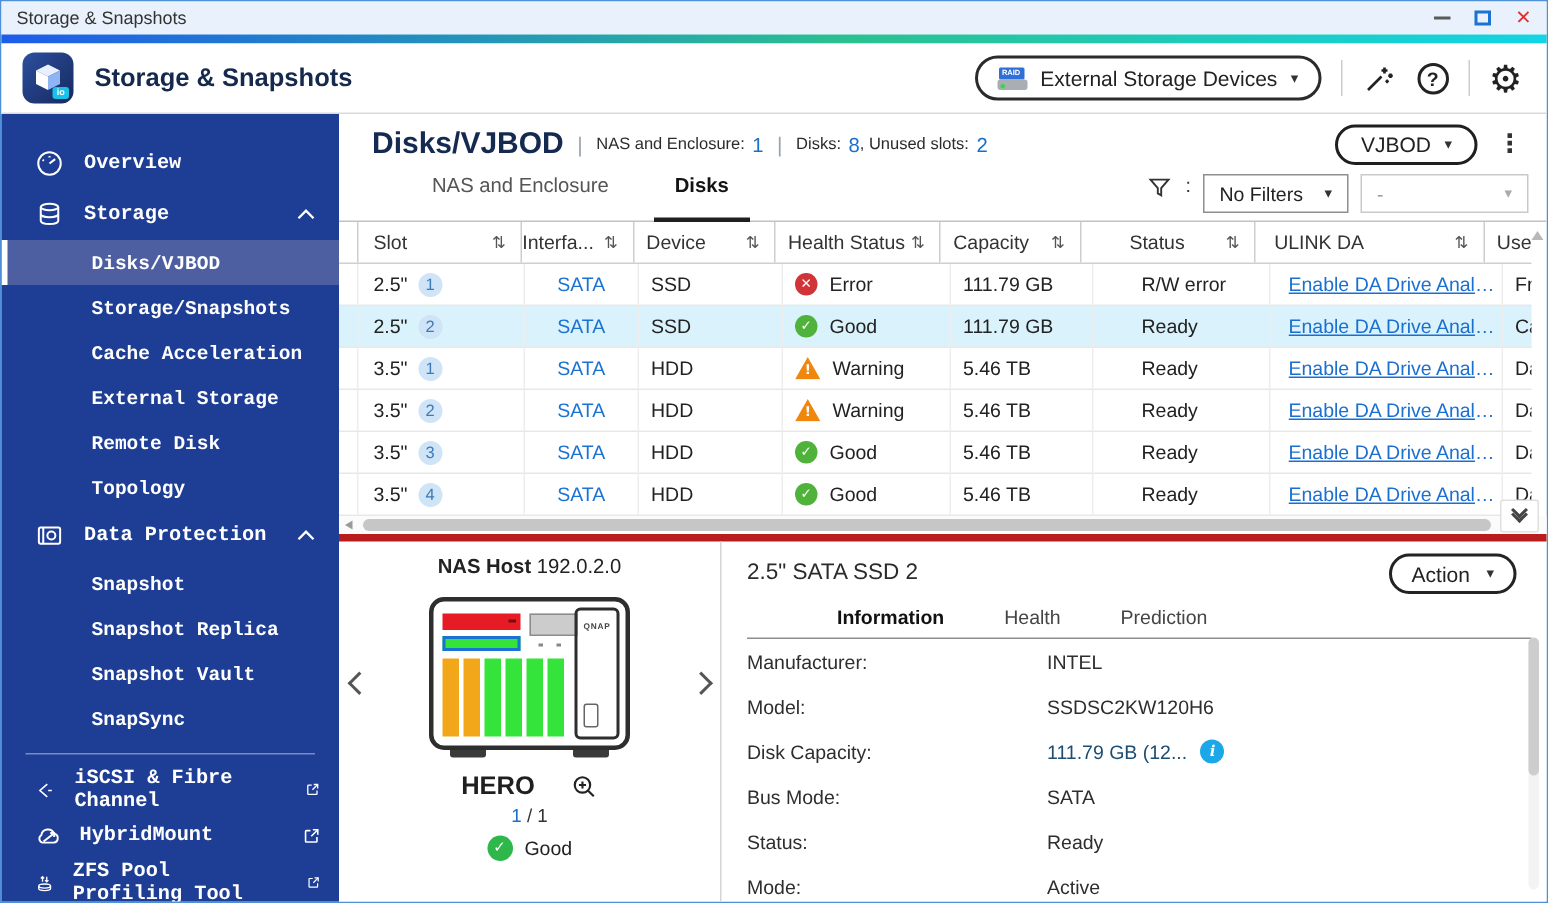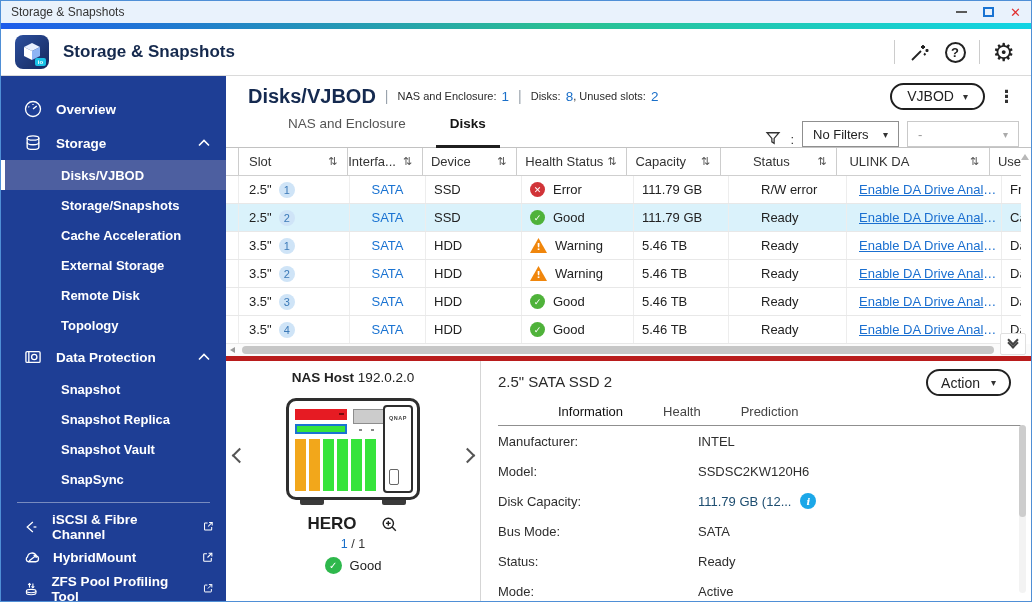--- a/index.html
+++ b/index.html
@@ -36,21 +36,21 @@
   .vsep { width:1px; height:24px; background:#ccc; }
   .round-help { width:21px; height:21px; border:2px solid #222; border-radius:50%; display:flex; align-items:center; justify-content:center; font-size:13px; font-weight:bold; color:#222; }
   .round-help::before { content:"?"; }
   .gear-glyph { font-family:"DejaVu Sans",sans-serif; font-size:25px; color:#222; line-height:1; }
   .gear-glyph::before { content:"⚙"; }
 
   
   .main { flex:1; display:flex; min-height:0; }
 
   
-  .sidebar { width:225px; flex:none; background:#1e3e95; color:#fff; padding-top:16px; overflow:hidden; }
+  .sidebar { width:225px; flex:none; background:#1e3e95; color:#fff; padding-top:16px; overflow:hidden;font-family:Liberation Mono, monospace; }
   .side-item { height:34px; display:flex; align-items:center; padding-left:22px; gap:13px; font-size:13.5px; font-weight:bold; }
   .side-item svg { flex:none; }
   .side-chevron { margin-left:auto; margin-right:16px; }
   .side-child { height:30px; display:flex; align-items:center; padding-left:60px; font-size:13px; font-weight:bold; color:#fff; }
   .side-child.selected { background:#4d5fa0; border-left:4px solid #fff; padding-left:56px; }
   .side-divider { height:1px; background:rgba(255,255,255,.4); margin:8px 16px; }
   .side-link { height:31px; display:flex; align-items:center; padding-left:22px; gap:12px; font-size:13.5px; font-weight:bold; }
   .ext-ico { margin-left:auto; margin-right:12px; }
   .side-link.tight .ext-ico { margin-left:4px; }
 
@@ -65,21 +65,21 @@
   .sum-part { display:flex; align-items:center; }
   .hdr-right { margin-left:auto; display:flex; align-items:center; gap:9px; margin-right:12px; }
   .vjbod-btn { display:flex; align-items:center; gap:9px; border:2px solid #1f1f1f; border-radius:15px; height:27px; padding:0 15px; font-size:14px; color:#222; background:#fff; }
   .kebab { font-family:"DejaVu Sans",sans-serif; font-size:17px; color:#333; font-weight:bold; padding:0 4px; }
   .kebab::before { content:"⋮"; }
 
   .tab-row { height:32px; flex:none; border-bottom:1px solid #c2c2c2; display:flex; align-items:stretch; padding-left:40px; position:relative; }
   .tab { display:flex; align-items:flex-start; padding:0 22px; font-size:13.5px; color:#555; position:relative; }
   .tab.active { color:#141414; font-weight:bold; }
   .tab.active::after { content:""; position:absolute; left:8px; right:8px; bottom:-1px; height:3px; background:#1f1f1f; }
-  .tab-right { margin-left:auto; display:flex; align-items:flex-end; gap:8px; margin-right:12px; }
+  .tab-right { margin-left:auto; display:flex; align-items:flex-start; gap:8px; margin-right:12px; }
   .colon { color:#333; font-size:13px; }
   .colon::before { content:":"; }
   .select-box { height:26px; border:1px solid #8f8f8f; display:flex; align-items:center; padding:0 10px; font-size:13px; color:#222; background:#fff; }
   .select-box .caret { margin-left:auto; }
   .select-box.primary { width:97px; }
   .select-box.disabled { width:112px; border-color:#c9c9c9; color:#999; }
   .select-box.disabled .caret { color:#aaa; }
 
   
   .table-wrap { flex:none; position:relative; }
@@ -140,21 +140,21 @@
   .nas-pager { margin-top:3px; font-size:12.5px; color:#333; }
   .nas-pager .cur { color:#1a6fc9; }
   .nas-good { margin-top:6px; display:flex; align-items:center; justify-content:center; gap:8px; font-size:13px; color:#222; }
   .good-badge { width:17px; height:17px; border-radius:50%; background:#2eb84c; color:#fff; display:flex; align-items:center; justify-content:center; font-size:10px; font-weight:bold; font-family:"DejaVu Sans",sans-serif; }
   .good-badge::before { content:"✓"; }
 
   .details { flex:1; position:relative; padding-left:17px; min-width:0; }
   .det-title { margin-top:12px; font-size:15px; color:#2b2b2b; }
   .action-btn { position:absolute; right:20px; top:8px; display:flex; align-items:center; gap:11px; border:2px solid #232323; border-radius:15px; height:27px; padding:0 13px; font-size:14px; color:#222; background:#fff; }
   .det-tabs { margin-top:14px; display:flex; gap:40px; padding-left:60px; font-size:13px; color:#444; border-bottom:1px solid #8f8f8f; padding-bottom:6px; margin-right:10px; }
-  .det-tab.active { color:#111; font-weight:normal;text-align:center; }
+  .det-tab.active { color:#111; font-weight:bold;text-align:center; }
   .det-field { height:30px; display:flex; align-items:center; font-size:13px; color:#2e2e2e; }
   .det-label { width:200px; flex:none; }
   .det-value.navy { color:#1d4d70; }
   .info-ico { width:16px; height:16px; border-radius:50%; background:#1ba7e8; color:#fff; display:inline-flex; align-items:center; justify-content:center; font-size:10px; font-weight:bold; margin-left:9px; font-family:"DejaVu Serif",serif; font-style:italic; }
   .info-ico::before { content:"i"; }
   .det-scroll { position:absolute; right:5px; top:64px; bottom:8px; width:7px; background:#f3f3f3; border-radius:4px; }
   .det-thumb { position:absolute; top:0; left:0; width:7px; height:92px; background:#cdcdcd; border-radius:4px; }
 </style>
 </head>
 <body>
@@ -176,20 +176,29 @@
     <div class="app-logo">
       <svg width="24" height="24" viewBox="0 0 24 24">
         <polygon points="12,3 20,7 12,11 4,7" fill="#e8f0ff"></polygon>
         <polygon points="4,7 12,11 12,20 4,16" fill="#ffffff"></polygon>
         <polygon points="20,7 12,11 12,20 20,16" fill="#8fb4f4"></polygon>
       </svg>
       <span class="logo-badge">io</span>
     </div>
     <span class="app-title">Storage &amp; Snapshots</span>
     <div class="header-right">
+      <div class="pill-btn">
+        <span class="drive-ico">
+          <span class="drive-label">RAID</span>
+            <span class="drive-body"></span>
+            <span class="drive-led"></span>
+        </span>
+        <span class="label">External Storage Devices</span>
+        <span class="caret"></span>
+      </div>
       <div class="vsep"></div>
       <svg width="24" height="24" viewBox="0 0 24 24" fill="none" stroke="#222" stroke-width="1.8">
         <line x1="4" y1="20" x2="13" y2="11"></line>
         <path d="M15 5v4 M13 7h4"></path>
         <path d="M19 9v3 M17.5 10.5h3"></path>
         <path d="M16 13.5l1.5 1.5 M17.5 13.5L16 15"></path>
       </svg>
       <span class="round-help"></span>
       <div class="vsep"></div>
       <span class="gear-glyph"></span>

